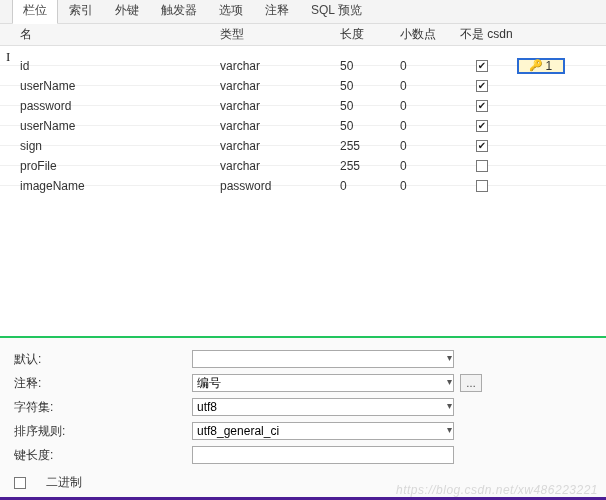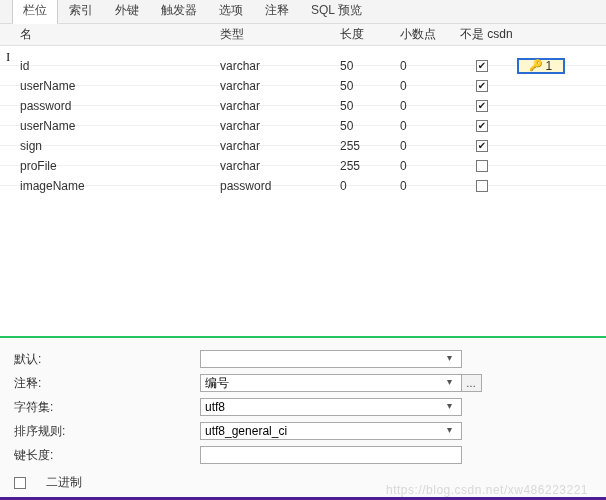--- a/index.html
+++ b/index.html
@@ -35,26 +35,26 @@
 
   .keycell { width: 48px; height: 16px; border: 2px solid #2a6bd4; background: #fff7d0; margin-left: 2px; display: flex; align-items: center; justify-content: center; gap: 2px; }
   .keyicon { color: #d9a400; font-size: 11px; }
   .empty-area { height: 150px; background: #fff; }
 
   
   .panel { border-top: 2px solid #22c55e; padding: 10px 14px 6px; background: #fafafa; }
   .prow { display: flex; align-items: center; height: 22px; margin-bottom: 2px; }
   .plabel { width: 178px; color: #333; }
   .pinput { position: relative; width: 262px; }
-  .pinput input[type=text] { width: 100%; height: 18px; border: 1px solid #aaa; padding: 1px 18px 1px 4px; font-family: inherit; font-size: 12px; background: #fff; margin-left: 8px; }
+  .pinput input[type=text] { width: 100%; height: 18px; border: 1px solid #aaa; padding: 1px 18px 1px 4px; font-family: inherit; font-size: 12px; background: #fff; }
   .pinput .dd { position: absolute; right: 2px; top: 2px; font-size: 10px; color: #555; pointer-events: none; }
   .morebtn { width: 22px; height: 18px; border: 1px solid #aaa; background: #f2f2f2; margin-left: 6px; display: flex; align-items: center; justify-content: center; font-size: 10px; }
   .binrow { display: flex; align-items: center; gap: 20px; margin-top: 8px; }
 
-  .watermark { position: absolute; right: 18px; bottom: 3px; color: #d8d8d8; font-size: 12px; letter-spacing: 0.5px; pointer-events: none; }
+  .watermark { position: absolute; right: 8px; bottom: 3px; color: #d8d8d8; font-size: 12px; letter-spacing: 0.5px; pointer-events: none; font-style: italic; }
 </style>
 </head>
 <body>
 <div class="app">
 
   <div class="tabs" id="tabs">
       <div class="tab active">栏位</div>
       <div class="tab">索引</div>
       <div class="tab">外键</div>
       <div class="tab">触发器</div>

